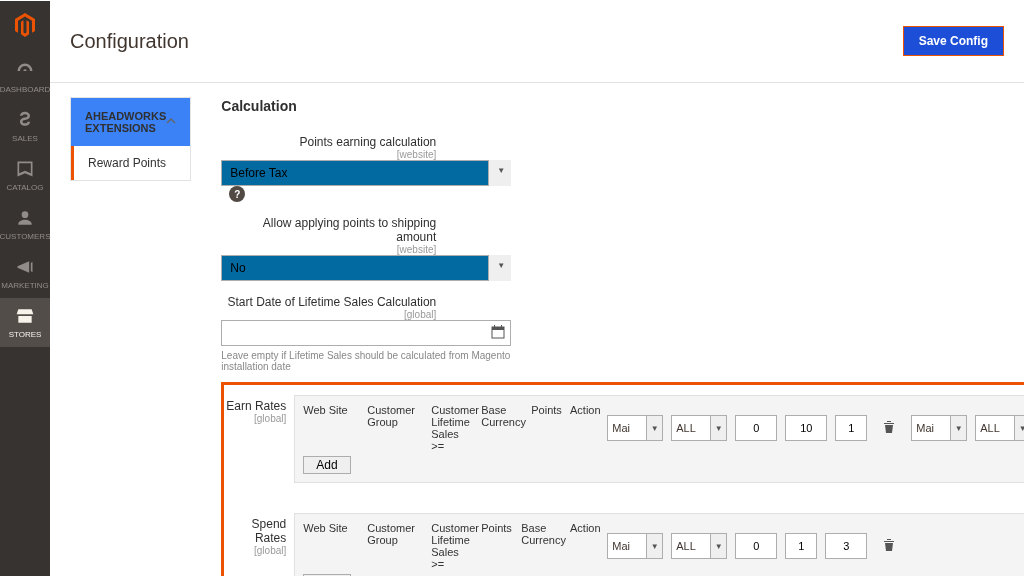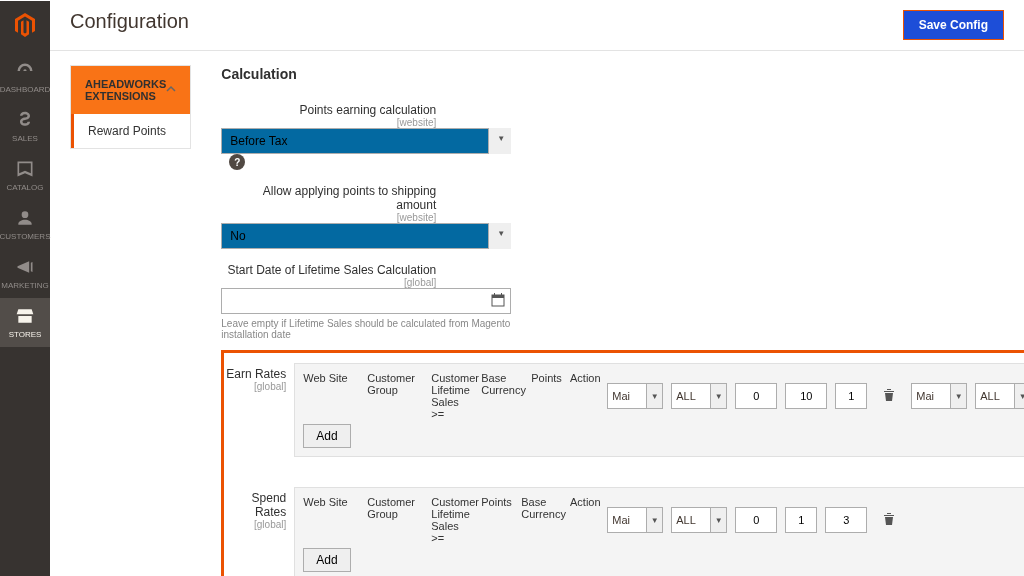--- a/index.html
+++ b/index.html
@@ -6,28 +6,28 @@
 body { font-family: 'Helvetica Neue', Arial, sans-serif; font-size: 12px; color: #41362f; background: #fff; width: 1024px; height: 576px; overflow: hidden; }
 
 
 .admin-nav { position: fixed; left: 0; top: 1px; width: 50px; height: 576px; background: #373330; display: flex; flex-direction: column; align-items: center; padding-top: 12px; }
 .admin-nav .logo { width: 24px; height: 24px; margin-bottom: 16px; }
 .admin-nav .nav-item { width: 50px; display: flex; flex-direction: column; align-items: center; padding: 8px 0; color: #918c89; font-size: 8px; text-align: center; cursor: pointer; }
 .admin-nav .nav-item.active { background: #524d49; color: #f7f3eb; }
 .admin-nav .nav-item svg { width: 20px; height: 20px; margin-bottom: 4px; fill: currentColor; }
 
 
-.page-header { margin-left: 50px; display: flex; padding: 10px 20px; border-bottom: 1px solid #e3e3e3; }
+.page-header { margin-left: 50px; display: flex; align-items: center; padding: 26px 20px; border-bottom: 1px solid #e3e3e3; }
 .page-title { font-size: 20px; font-weight: 300; color: #41362f; flex: 1; }
 .btn-save { background: #1d4ed8; color: #fff; border: 1px solid #eb5202; padding: 7px 15px; font-size: 12px; font-weight: 600; cursor: pointer; }
 
 
 .page-content { margin-left: 50px; display: flex; padding: 14px 20px 0 20px; }
 .config-nav { width: 210px; margin-right: 30px; }
-.config-nav-section { background: #f97316; border: 1px solid #e3e3e3; }
+.config-nav-section { background: #3b82f6; border: 1px solid #e3e3e3; }
 .config-nav-header { display: flex; align-items: center; padding: 12px 14px; font-size: 11px; font-weight: 700; text-transform: uppercase; color: #303030; }
 .config-nav-header .chev { margin-left: auto; }
 .config-nav-item { background: #fff; border-left: 3px solid #eb5202; padding: 10px 14px; font-size: 12px; color: #333; cursor: pointer; }
 
 .config-main { flex: 1; }
 .section-header { display: flex; align-items: center; margin-bottom: 16px; gap: 8px; }
 .section-title { font-size: 14px; font-weight: 600; color: #303030; flex: 1; }
 .collapse-btn { width: 18px; height: 18px; border: 1px solid #adadad; border-radius: 50%; display: flex; align-items: center; justify-content: center; cursor: pointer; }
 
 .field-row { display: flex; align-items: flex-start; margin-bottom: 10px; flex-direction: column; }
@@ -58,21 +58,21 @@
 .col-sales { width: 42px; margin-left: 8px; }
 .col-bc { width: 42px; margin-left: 8px; }
 .col-pts { width: 32px; margin-left: 8px; }
 .col-act { width: 28px; margin-left: 8px; display: flex; justify-content: center; }
 .mini-select-wrap { position: relative; display: flex; }
 .mini-select-wrap .val { flex: 1; height: 26px; border: 1px solid #adadad; background: #fff; display: flex; align-items: center; padding: 0 4px; font-size: 11px; }
 .mini-select-wrap .dd { width: 16px; height: 26px; border: 1px solid #adadad; border-left: none; background: #efefef; display: flex; align-items: center; justify-content: center; font-size: 8px; color: #555; cursor: pointer; }
 .mini-input { width: 100%; height: 26px; border: 1px solid #adadad; padding: 0 4px; font-size: 11px; text-align: center; }
 .mini-input.highlight { border-color: #007bdb; }
 .trash-icon { cursor: pointer; }
-.btn-add { height: 24px; border: 1px solid #adadad; background: #efefef; padding: 0 12px; font-size: 12px; cursor: pointer; margin-top: 4px; }
+.btn-add { height: 18px; border: 1px solid #adadad; background: #efefef; padding: 0 12px; font-size: 12px; cursor: pointer; margin-top: 4px; }
 .rates-help-outer { display: flex; justify-content: flex-end; margin-top: 4px; margin-right: 4px; }
 </style>
 </head>
 <body>
 
 <div class="admin-nav">
   <div class="logo">
     <svg viewBox="0 0 24 24">
         <path fill="#eb5202" d="M12 0L2 6v12l3 1.8V7.8L12 3.6l7 4.2v12L22 18V6L12 0zm-1.5 7.2L8 8.7v12.6L12 24l4-2.7V8.7l-2.5-1.5v12.3L12 20.4l-1.5-.9V7.2z"></path>
       </svg>

